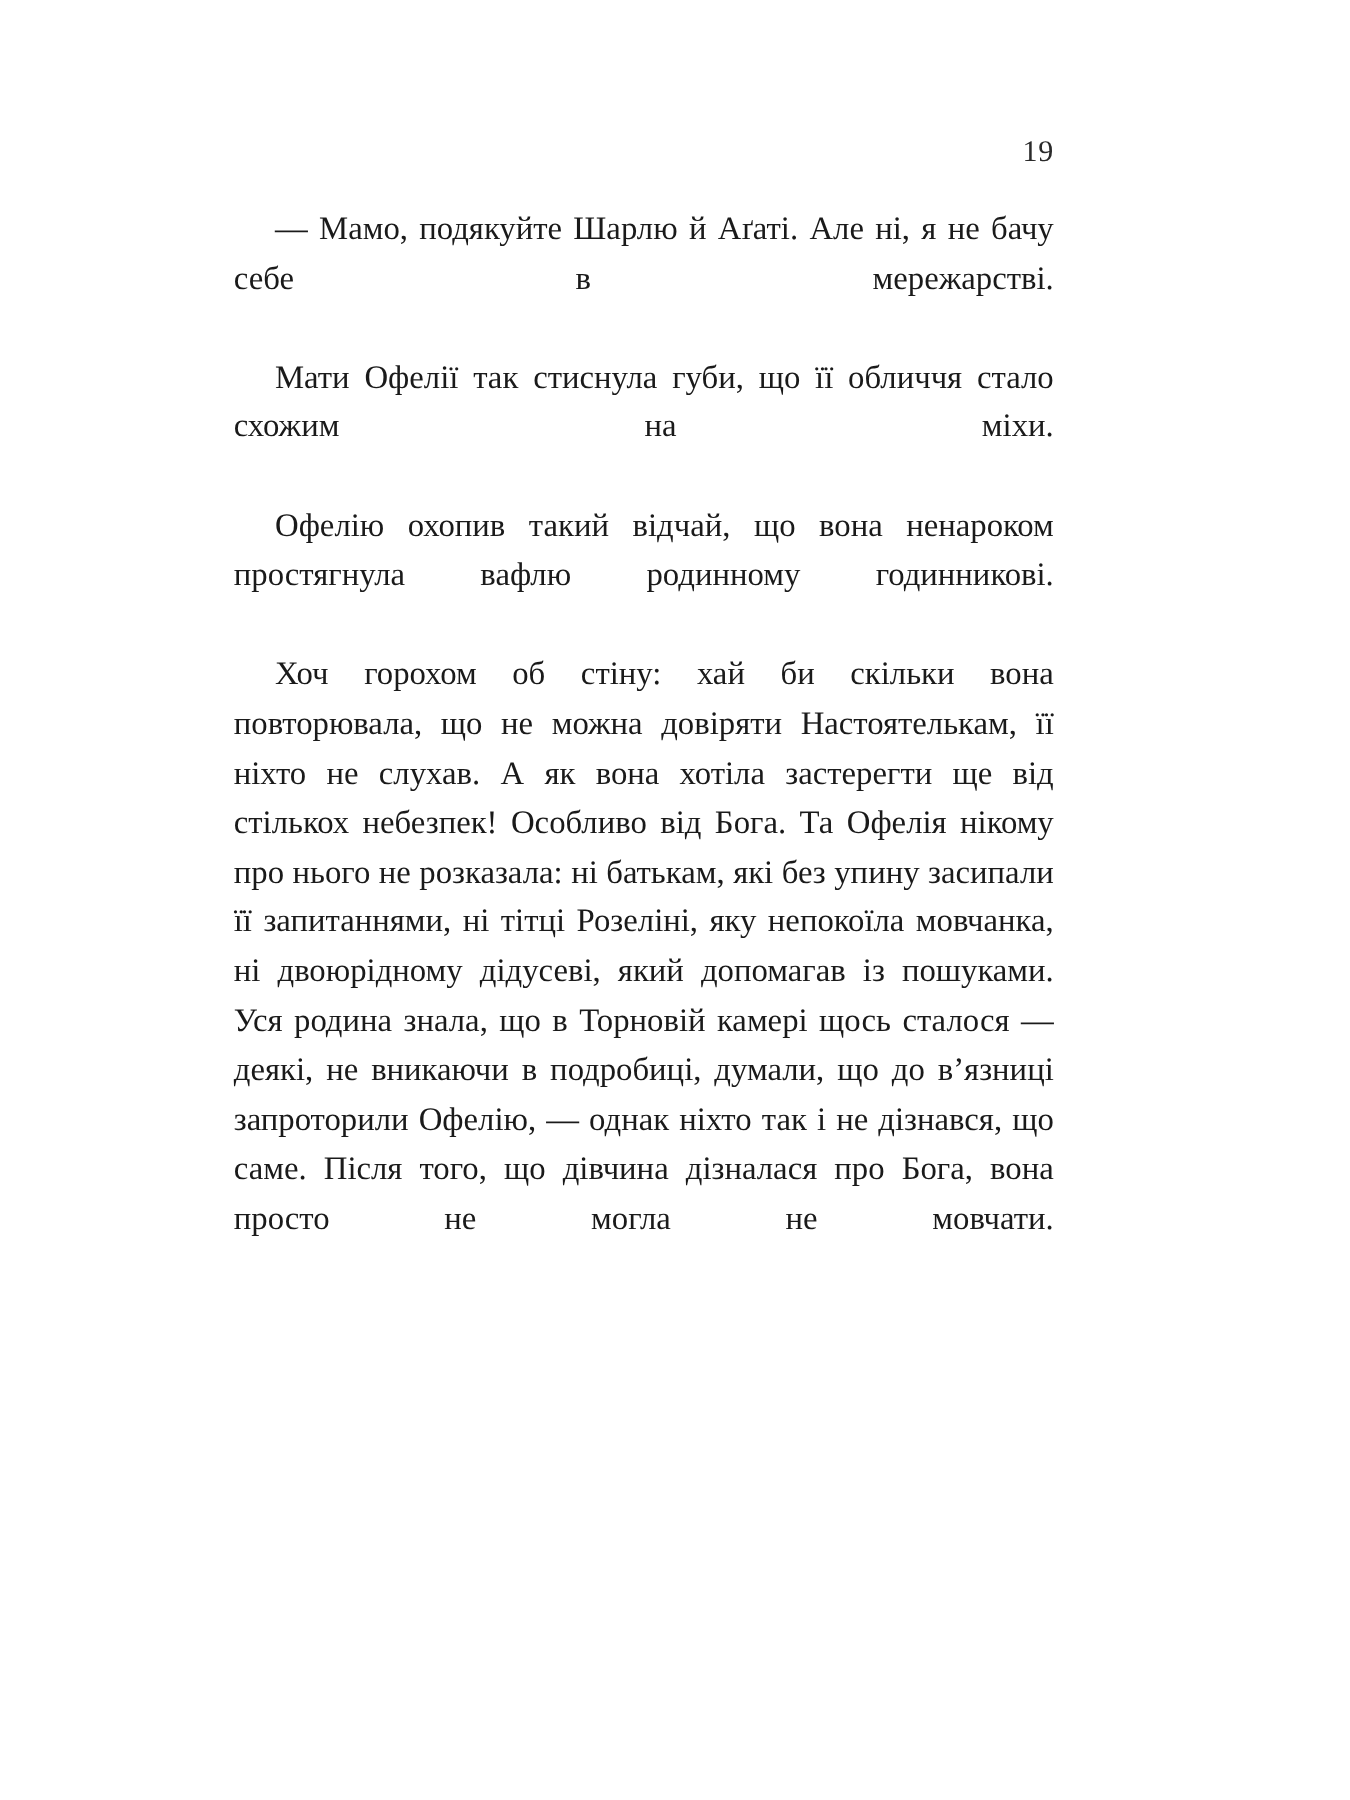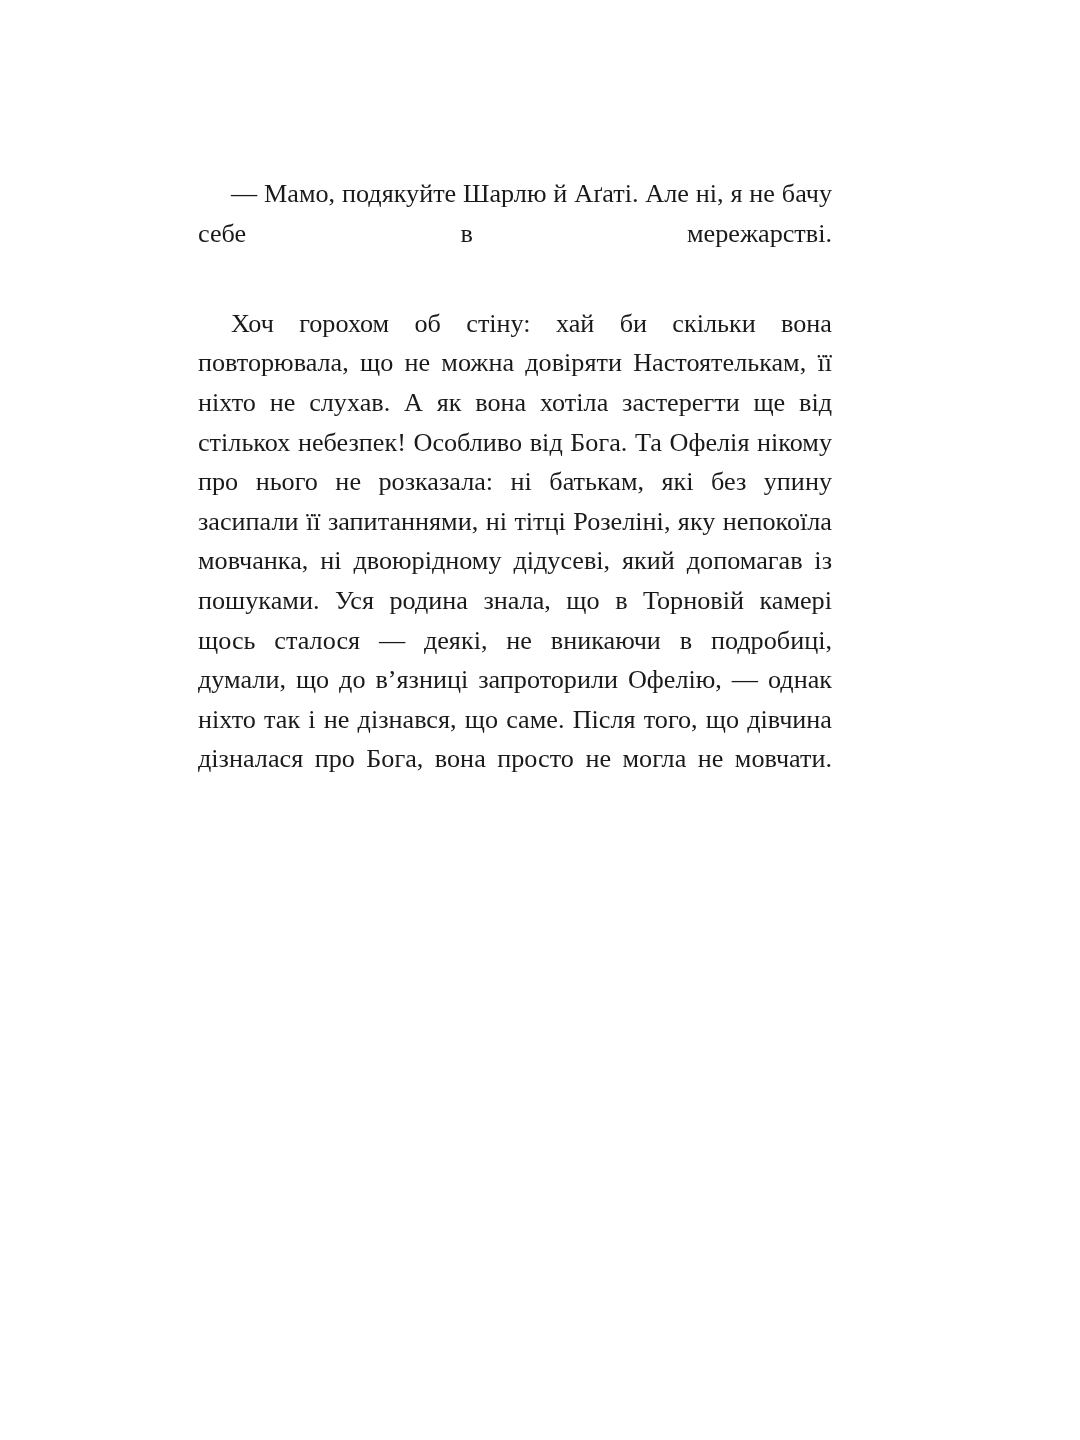--- a/index.html
+++ b/index.html
@@ -39,34 +39,37 @@
     left: 187px;
     width: 656px;
     font-size: 26.2px;
     line-height: 39.6px;
     text-align: justify;
     text-justify: inter-word;
     hyphens: manual;
     -webkit-hyphens: manual;
   }
   .textblock p {
-    margin: 11px;
+    margin: 0;
     text-indent: 33px;
   }
   
   .textblock p::after {
     content: "";
     display: inline-block;
     width: 100%;
   }
 </style>
 </head>
 <body>
 
 <div class="page">
 
+  <div class="folio">19</div>
 
   <div class="textblock">
       <p>— Мамо, подякуйте Шарлю й Аґаті. Але ні, я не бачу себе в мережарстві.</p>
+      <p>Мати Офелії так стиснула губи, що її обличчя стало схожим на міхи.</p>
+      <p>Офелію охопив такий відчай, що вона ненароком простягнула вафлю родинному годинникові.</p>
       <p>Хоч горохом об стіну: хай би скільки вона повторювала, що не можна довіряти Настоятелькам, її ніхто не слухав. А як вона хотіла застерегти ще від стількох небезпек! Особливо від Бога. Та Офелія нікому про нього не розказала: ні батькам, які без упину засипали її запитаннями, ні тітці Розеліні, яку непокоїла мовчанка, ні двоюрідному дідусеві, який допомагав із пошуками. Уся родина знала, що в Торновій камері щось сталося — деякі, не вникаючи в подробиці, думали, що до в’язниці запроторили Офелію, — однак ніхто так і не дізнався, що саме. Після того, що дівчина дізналася про Бога, вона просто не могла не мовчати.</p>
     </div>
 
 </div>
 
 </body></html>

